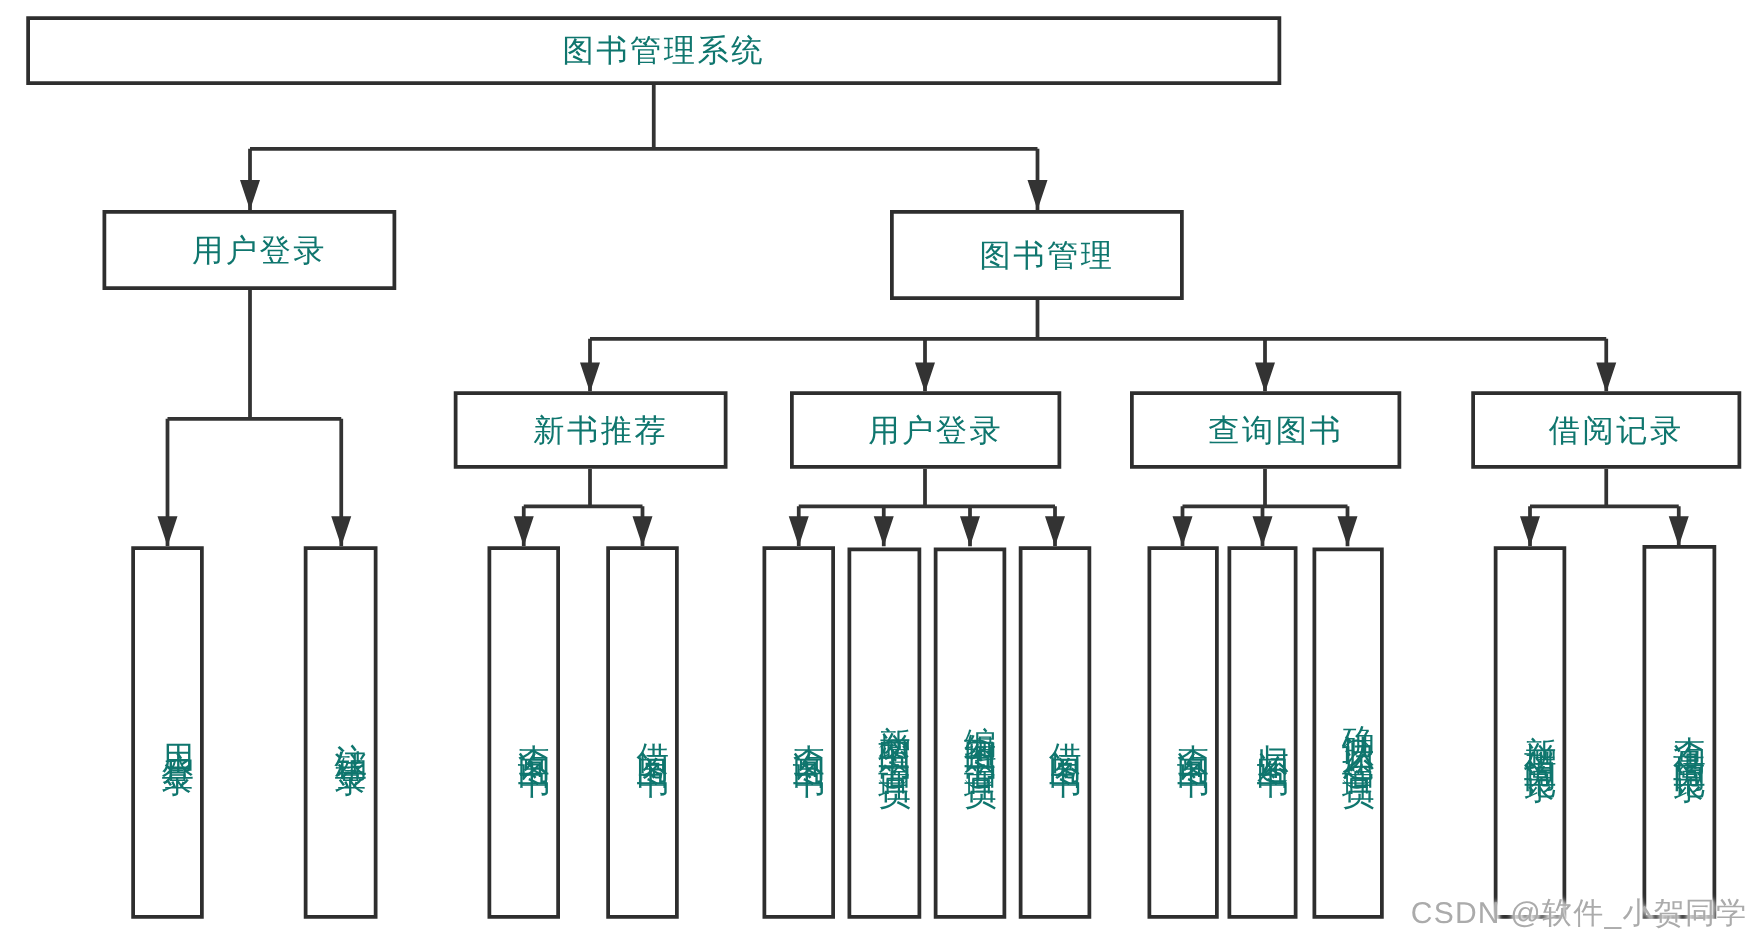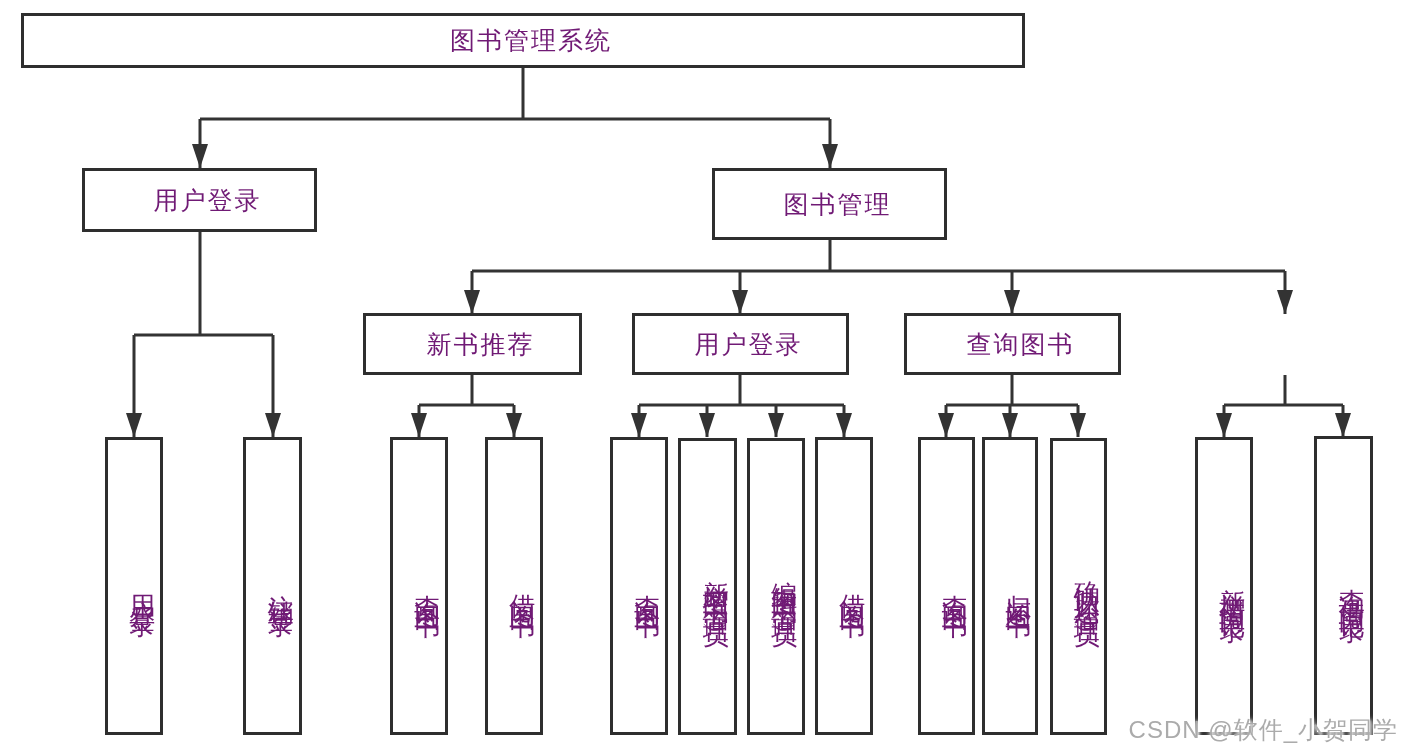--- a/index.html
+++ b/index.html
@@ -18,21 +18,21 @@
   #connectors {
     position: absolute;
     left: 0; top: 0;
     z-index: 0;
   }
   .node {
     position: absolute;
     box-sizing: border-box;
     border: 3px solid #2e2e2e;
     background: #ffffff;
-    color: #701a75;
+    color: #0f766e;
     display: flex;
     align-items: center;
     justify-content: center;
     z-index: 1;
     padding-left: 16px;
   }
   .h-node {
     font-size: 25px;
     letter-spacing: 2px;
     white-space: nowrap;
@@ -85,20 +85,21 @@
   </svg>
 
   <div class="node h-node" style="left:21px; top:13px; width:1004px; height:55px;">图书管理系统</div>
 
   <div class="node h-node" style="left:82px; top:168px; width:235px; height:64px;">用户登录</div>
   <div class="node h-node" style="left:712px; top:168px; width:235px; height:72px;">图书管理</div>
 
   <div class="node h-node" style="left:363px; top:313px; width:219px; height:62px;">新书推荐</div>
   <div class="node h-node" style="left:632px; top:313px; width:217px; height:62px;">用户登录</div>
   <div class="node h-node" style="left:904px; top:313px; width:217px; height:62px;">查询图书</div>
+  <div class="node h-node" style="left:1177px; top:313px; width:216px; height:62px;">借阅记录</div>
 
   <div class="node v-node" style="left:105px; top:437px; width:58px; height:298px;">
     <span>用户登录</span>
   </div>
   <div class="node v-node" style="left:243px; top:437px; width:59px; height:298px;">
     <span>注销登录</span>
   </div>
 
   <div class="node v-node" style="left:390px; top:437px; width:58px; height:298px;">
     <span>查询图书</span>

